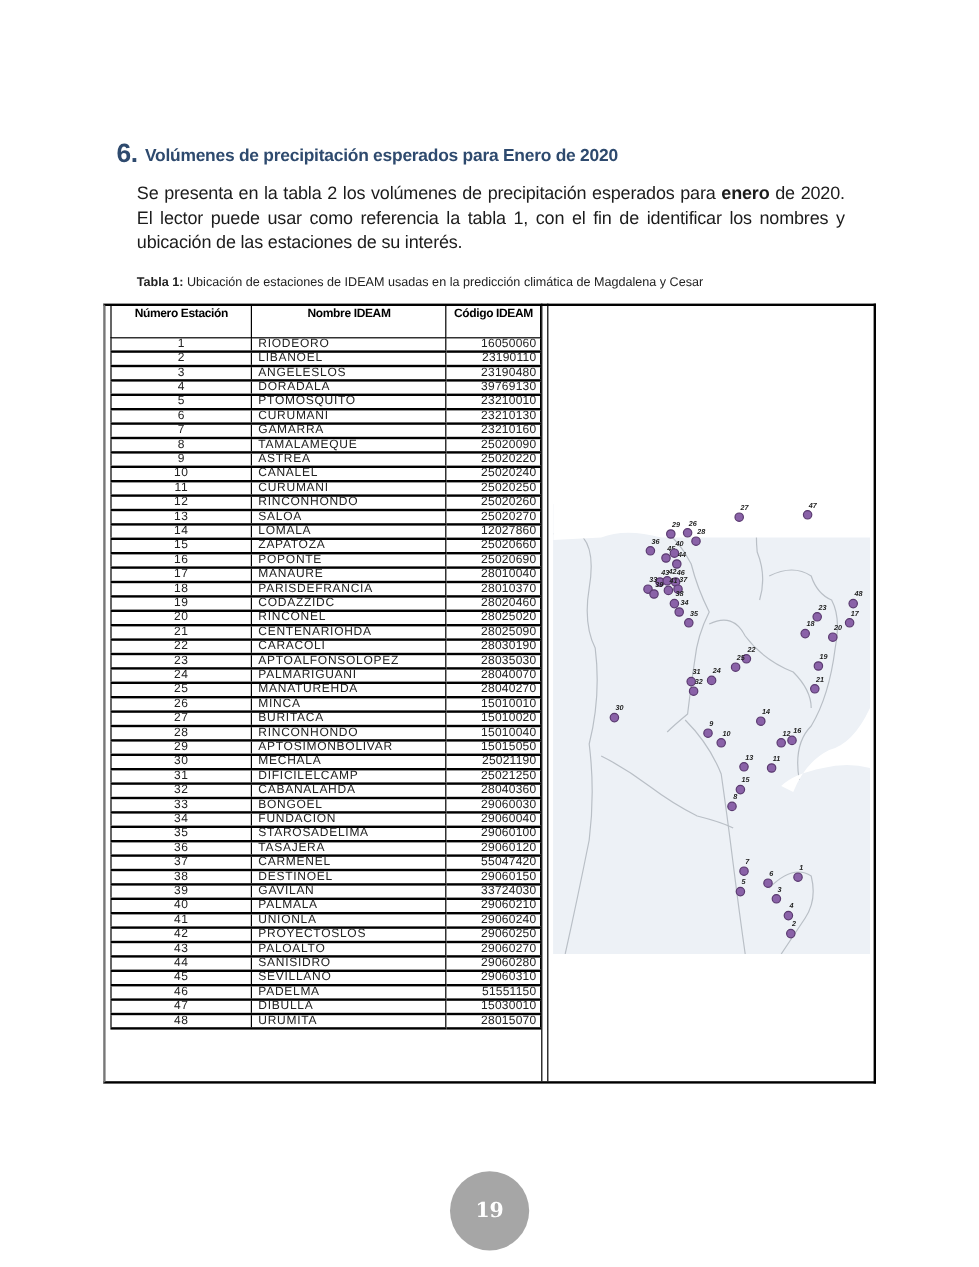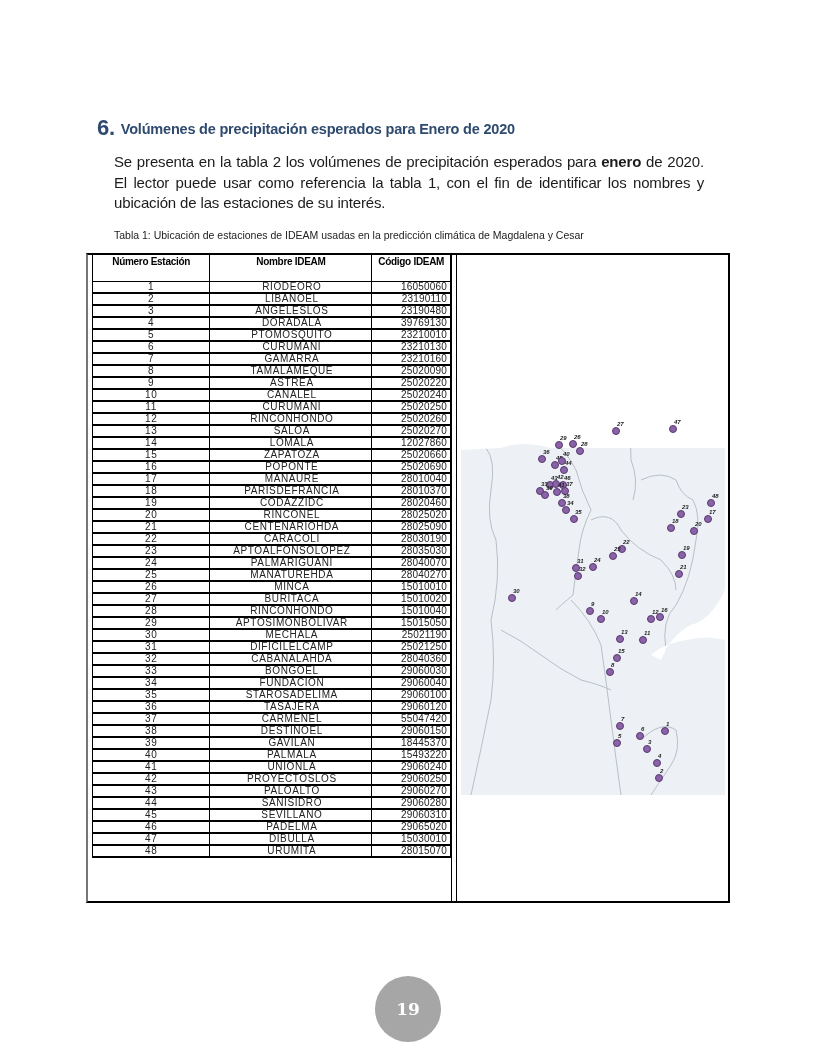--- a/index.html
+++ b/index.html
@@ -2,29 +2,29 @@
 <html><head>
 <meta charset="utf-8">
 <style>
   html, body { margin:0; padding:0; background:#ffffff; }
   body { width:816px; height:1056px; position:relative; font-family:"Liberation Sans", sans-serif; color:#000; overflow:hidden; }
   .heading { position:absolute; left:97px; top:115px; color:#2e4a6e; font-weight:bold; font-size:14.5px; letter-spacing:-0.2px; }
   .heading .num { font-size:22px; vertical-align:-1px; margin-right:2px; }
   .para { position:absolute; left:114px; top:152px; width:590px; font-size:15px; line-height:20.5px; color:#1c1c1c; text-align:justify; letter-spacing:-0.15px; }
   .para b { font-weight:bold; }
   .caption { position:absolute; left:114px; top:229px; font-size:10.5px; color:#222; }
-  .caption b { font-weight:normal; }
+  .caption b { font-weight:bold; }
   .frame { position:absolute; left:86px; top:253px; width:640px; height:646px; border:2px solid #000; border-left:2px solid #777; box-sizing:content-box; }
   .tblwrap { position:absolute; left:92px; top:254px; width:359px; }
   .divider { position:absolute; left:451px; top:253px; width:6px; height:648px; border-left:1.5px solid #000; border-right:1.5px solid #000; box-sizing:border-box; }
   table { border-collapse:collapse; width:359px; font-size:10px; }
   th { font-weight:bold; font-size:10px; vertical-align:top; border:1px solid #000; padding:1px 2px; height:24px; line-height:11px; letter-spacing:-0.3px; }
   td { border:1px solid #000; border-bottom:2px solid #000; height:10px; line-height:10px; padding:0 3px; letter-spacing:0.6px; color:#222; }
   td.n { text-align:center; width:108px; }
-  td.nm { text-align:center; width:150px; padding-left:5px; }
+  td.nm { text-align:left; width:150px; padding-left:5px; }
   td.c { text-align:right; width:70px; letter-spacing:0.2px; }
   .map { position:absolute; left:461px; top:420px; width:264px; height:375px; background:#eef2f7; }
   .map svg { position:absolute; left:0; top:0; }
   .marker { position:absolute; width:6px; height:6px; border-radius:50%; background:#8a62a8; border:1px solid #5a3a70; }
   .mlabel { position:absolute; font-size:6px; font-weight:bold; color:#222; font-style:italic; }
   .pagecircle { position:absolute; left:375px; top:976px; width:66px; height:66px; border-radius:50%; background:#a6a6a6; color:#fff; font-family:"DejaVu Serif", serif; font-weight:bold; font-size:17px; display:flex; align-items:center; justify-content:center; }
 </style>
 </head>
 <body>
 
@@ -237,26 +237,26 @@
           <td class="c">55047420</td>
         </tr>
         <tr>
           <td class="n">38</td>
           <td class="nm">DESTINOEL</td>
           <td class="c">29060150</td>
         </tr>
         <tr>
           <td class="n">39</td>
           <td class="nm">GAVILAN</td>
-          <td class="c">18445370</td>
+          <td class="c">33724030</td>
         </tr>
         <tr>
           <td class="n">40</td>
           <td class="nm">PALMALA</td>
-          <td class="c">15493220</td>
+          <td class="c">29060210</td>
         </tr>
         <tr>
           <td class="n">41</td>
           <td class="nm">UNIONLA</td>
           <td class="c">29060240</td>
         </tr>
         <tr>
           <td class="n">42</td>
           <td class="nm">PROYECTOSLOS</td>
           <td class="c">29060250</td>
@@ -272,21 +272,21 @@
           <td class="c">29060280</td>
         </tr>
         <tr>
           <td class="n">45</td>
           <td class="nm">SEVILLANO</td>
           <td class="c">29060310</td>
         </tr>
         <tr>
           <td class="n">46</td>
           <td class="nm">PADELMA</td>
-          <td class="c">29065020</td>
+          <td class="c">51551150</td>
         </tr>
         <tr>
           <td class="n">47</td>
           <td class="nm">DIBULLA</td>
           <td class="c">15030010</td>
         </tr>
         <tr>
           <td class="n">48</td>
           <td class="nm">URUMITA</td>
           <td class="c">28015070</td>

